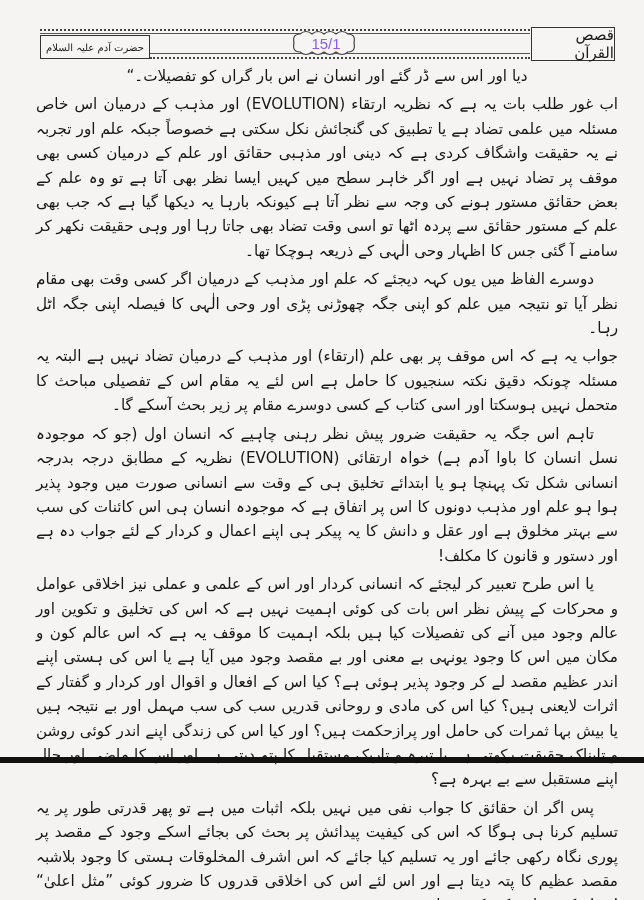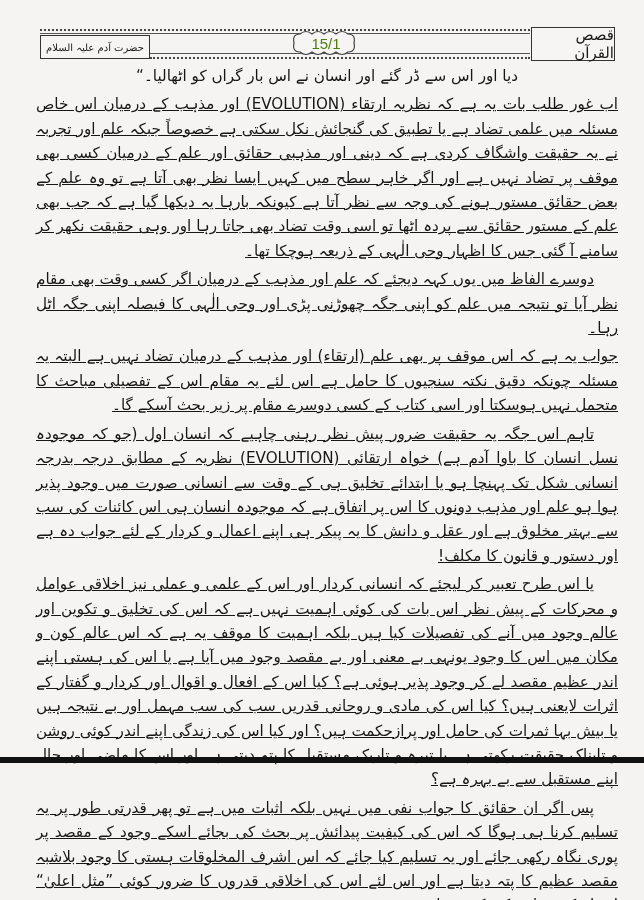--- a/index.html
+++ b/index.html
@@ -26,31 +26,31 @@
       position: absolute; left: 0; top: 8px; width: 108px; height: 22px;
       border: 1.5px solid #333; background: #f6f5f3;
       display: flex; align-items: center; justify-content: center;
       font-family: "DejaVu Serif", serif; font-size: 10px; direction: rtl;
     }
     .page-num {
       position: absolute; left: 250px; top: 3px; width: 72px; height: 26px;
       display: flex; align-items: center; justify-content: center;
     }
     .page-num svg { position: absolute; left: 0; top: 0; }
-    .page-num span { position: relative; font-family: "Liberation Sans", sans-serif; font-size: 15px; color: #4d7c0f; }
+    .page-num span { position: relative; font-family: "Liberation Sans", sans-serif; font-size: 15px; color: #8b5cf6; }
     .body-text {
       position: absolute; left: 36px; top: 64px; width: 582px;
       direction: rtl; text-align: justify; text-align-last: right;
       font-family: "DejaVu Sans", sans-serif; font-size: 15.2px; line-height: 24.4px;
       color: #161616;
     }
     .body-text p { margin: 0; }
     .quote { text-indent: 0; }
     .quote-end { text-align: center; text-align-last: center; }
-    .para { margin-top: 4px !important; text-decoration: underline; }
+    .para { margin-top: 4px !important; }
     .indent { text-indent: 24px; }
     .bottom-edge { position: absolute; left: 0; right: 0; bottom: 0; height: 6px; background: #111; }
   </style>
 </head>
 <body>
 
 <div class="page">
   <div class="header">
     <div class="hdr-line-top"></div>
     <div class="hdr-line-top2"></div>
@@ -67,21 +67,21 @@
       </svg>
       <span>15/1</span>
     </div>
 
     <div class="book-box">
       <span>قصص القرآن</span>
     </div>
   </div>
 
   <div class="body-text">
-    <p class="quote-end">دیا اور اس سے ڈر گئے اور انسان نے اس بار گراں کو اٹھالیا۔“</p>
+    <p class="quote-end">دیا اور اس سے ڈر گئے اور انسان نے اس بار گراں کو تفصیلات۔“</p>
     <p class="para">اب غور طلب بات یہ ہے کہ نظریہ ارتقاء (EVOLUTION) اور مذہب کے درمیان اس خاص مسئلہ میں علمی تضاد ہے یا تطبیق کی گنجائش نکل سکتی ہے خصوصاً جبکہ علم اور تجربہ نے یہ حقیقت واشگاف کردی ہے کہ دینی اور مذہبی حقائق اور علم کے درمیان کسی بھی موقف پر تضاد نہیں ہے اور اگر خاہر سطح میں کہیں ایسا نظر بھی آتا ہے تو وہ علم کے بعض حقائق مستور ہونے کی وجہ سے نظر آتا ہے کیونکہ بارہا یہ دیکھا گیا ہے کہ جب بھی علم کے مستور حقائق سے پردہ اٹھا تو اسی وقت تضاد بھی جاتا رہا اور وہی حقیقت نکھر کر سامنے آ گئی جس کا اظہار وحی الٰہی کے ذریعہ ہوچکا تھا۔</p>
     <p class="para indent">دوسرے الفاظ میں یوں کہہ دیجئے کہ علم اور مذہب کے درمیان اگر کسی وقت بھی مقام نظر آیا تو نتیجہ میں علم کو اپنی جگہ چھوڑنی پڑی اور وحی الٰہی کا فیصلہ اپنی جگہ اٹل رہا۔</p>
     <p class="para">جواب یہ ہے کہ اس موقف پر بھی علم (ارتقاء) اور مذہب کے درمیان تضاد نہیں ہے البتہ یہ مسئلہ چونکہ دقیق نکتہ سنجیوں کا حامل ہے اس لئے یہ مقام اس کے تفصیلی مباحث کا متحمل نہیں ہوسکتا اور اسی کتاب کے کسی دوسرے مقام پر زیر بحث آسکے گا۔</p>
     <p class="para indent">تاہم اس جگہ یہ حقیقت ضرور پیش نظر رہنی چاہیے کہ انسان اول (جو کہ موجودہ نسل انسان کا باوا آدم ہے) خواہ ارتقائی (EVOLUTION) نظریہ کے مطابق درجہ بدرجہ انسانی شکل تک پہنچا ہو یا ابتدائے تخلیق ہی کے وقت سے انسانی صورت میں وجود پذیر ہوا ہو علم اور مذہب دونوں کا اس پر اتفاق ہے کہ موجودہ انسان ہی اس کائنات کی سب سے بہتر مخلوق ہے اور عقل و دانش کا یہ پیکر ہی اپنے اعمال و کردار کے لئے جواب دہ ہے اور دستور و قانون کا مکلف!</p>
     <p class="para indent">یا اس طرح تعبیر کر لیجئے کہ انسانی کردار اور اس کے علمی و عملی نیز اخلاقی عوامل و محرکات کے پیش نظر اس بات کی کوئی اہمیت نہیں ہے کہ اس کی تخلیق و تکوین اور عالم وجود میں آنے کی تفصیلات کیا ہیں بلکہ اہمیت کا موقف یہ ہے کہ اس عالم کون و مکان میں اس کا وجود یونہی بے معنی اور بے مقصد وجود میں آیا ہے یا اس کی ہستی اپنے اندر عظیم مقصد لے کر وجود پذیر ہوئی ہے؟ کیا اس کے افعال و اقوال اور کردار و گفتار کے اثرات لایعنی ہیں؟ کیا اس کی مادی و روحانی قدریں سب کی سب مہمل اور بے نتیجہ ہیں یا بیش بہا ثمرات کی حامل اور پرازحکمت ہیں؟ اور کیا اس کی زندگی اپنے اندر کوئی روشن و تابناک حقیقت رکھتی ہے یا تیرہ و تاریک مستقبل کا پتہ دیتی ہے اور اس کا ماضی اور حال اپنے مستقبل سے بے بہرہ ہے؟</p>
     <p class="para indent">پس اگر ان حقائق کا جواب نفی میں نہیں بلکہ اثبات میں ہے تو پھر قدرتی طور پر یہ تسلیم کرنا ہی ہوگا کہ اس کی کیفیت پیدائش پر بحث کی بجائے اسکے وجود کے مقصد پر پوری نگاہ رکھی جائے اور یہ تسلیم کیا جائے کہ اس اشرف المخلوقات ہستی کا وجود بلاشبہ مقصد عظیم کا پتہ دیتا ہے اور اس لئے اس کی اخلاقی قدروں کا ضرور کوئی ”مثل اعلیٰ“ اور اسکی تخلیق کی کوئی غایت ہے۔</p>
 
   </div>
 
   <div class="bottom-edge"></div>

